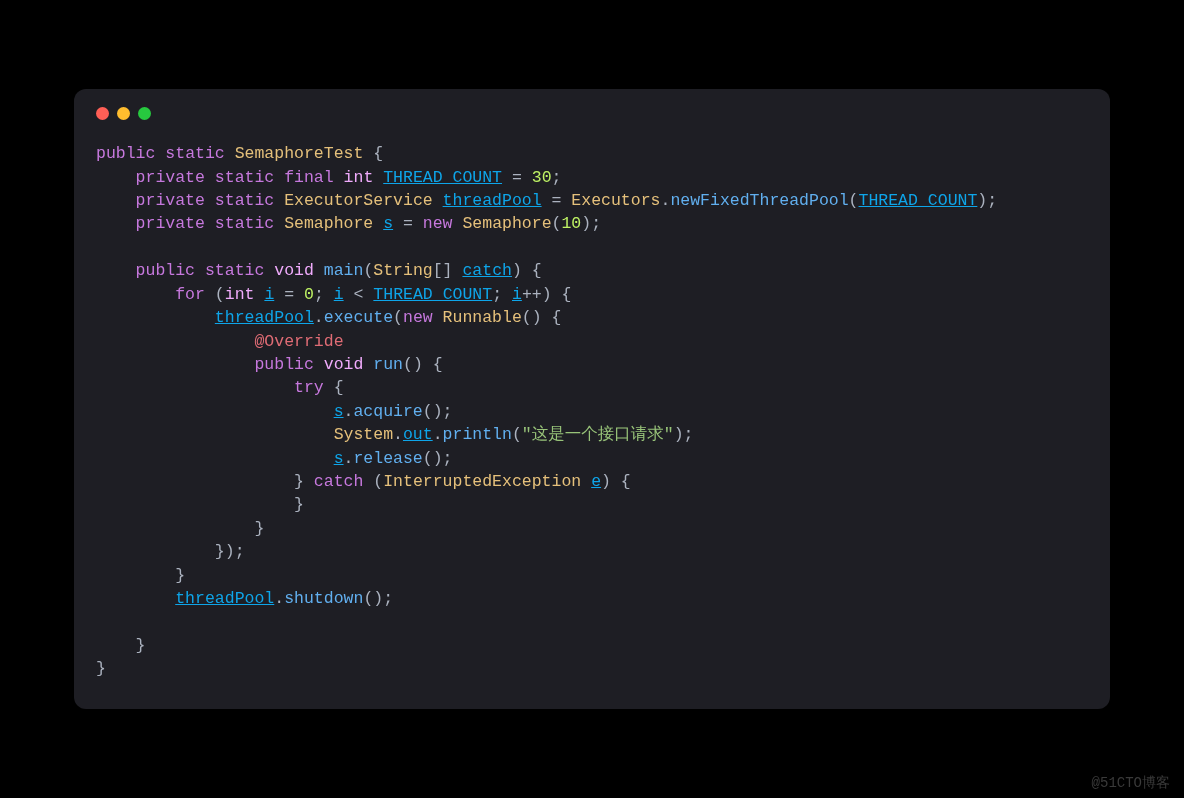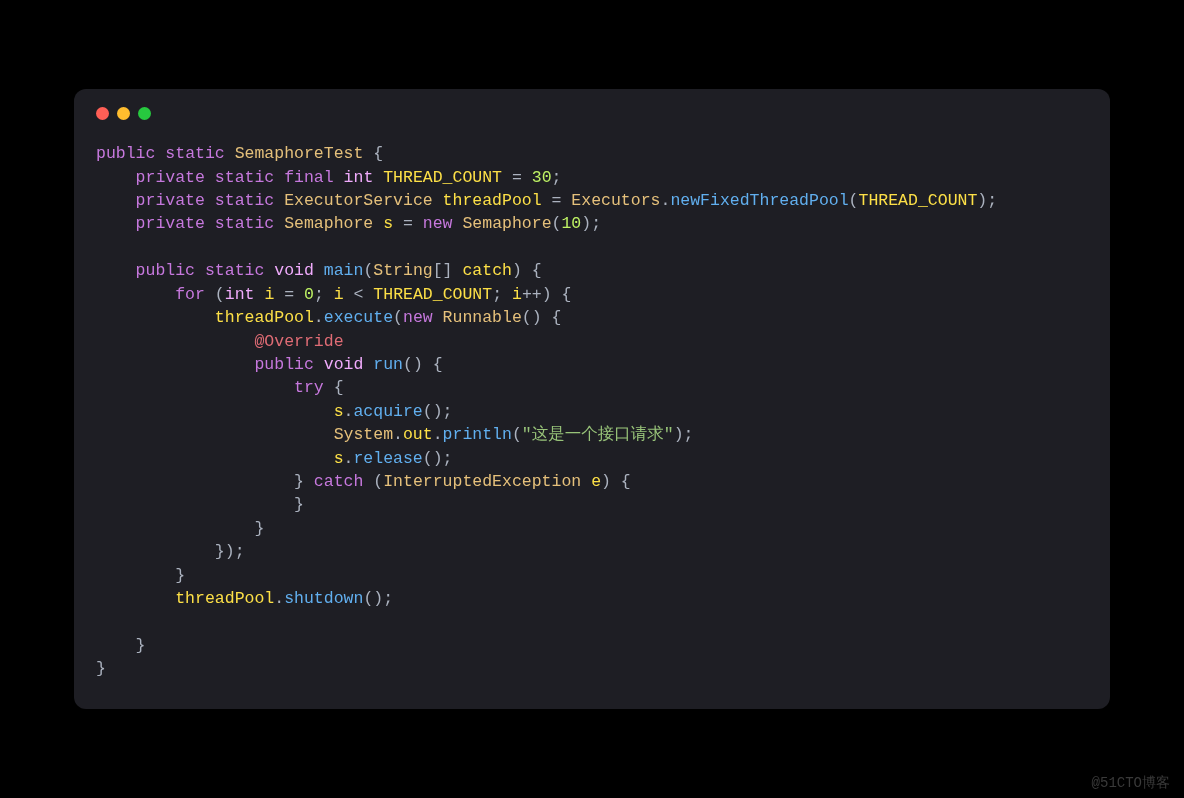--- a/index.html
+++ b/index.html
@@ -33,21 +33,21 @@
   font-family: inherit;
   font-size: 16.5px;
   line-height: 1.42;
   white-space: pre;
   color: #abb2bf;
 }
 .kw { color: #c678dd; margin-top: 27px; }
 .type { color: #f0abfc; }
 .cls { color: #e5c07b; }
 .fn { color: #61afef; }
-.var { color: #fde047; }
+.var { color: #0ea5e9; text-decoration: underline; }
 .num { color: #bef264; }
 .str { color: #98c379; }
 .pn { color: #abb2bf; }
 .ann { color: #e06c75; }
 .watermark {
   position: absolute;
   bottom: 6px;
   right: 14px;
   color: #3a3a3a;
   font-size: 14px;

